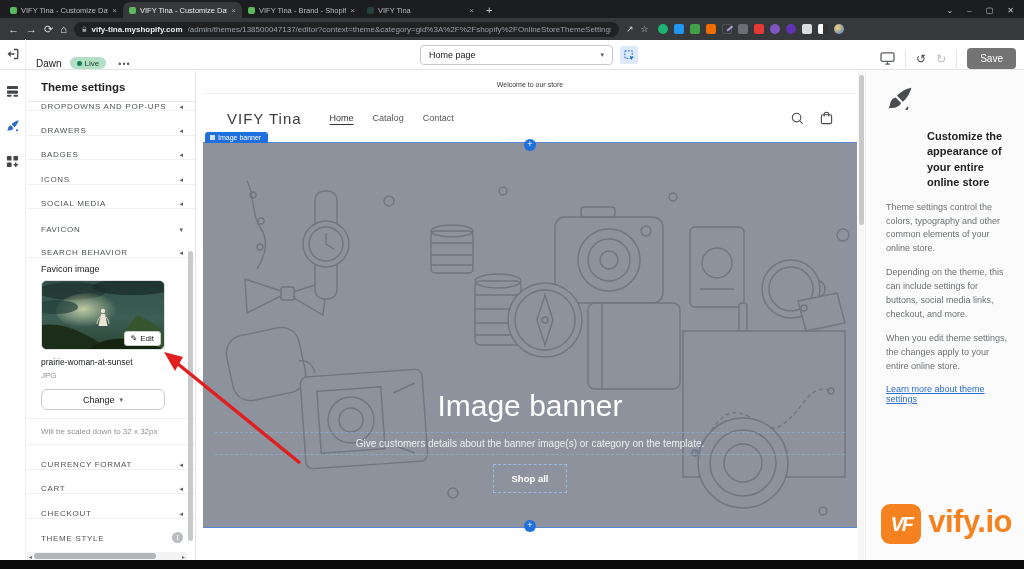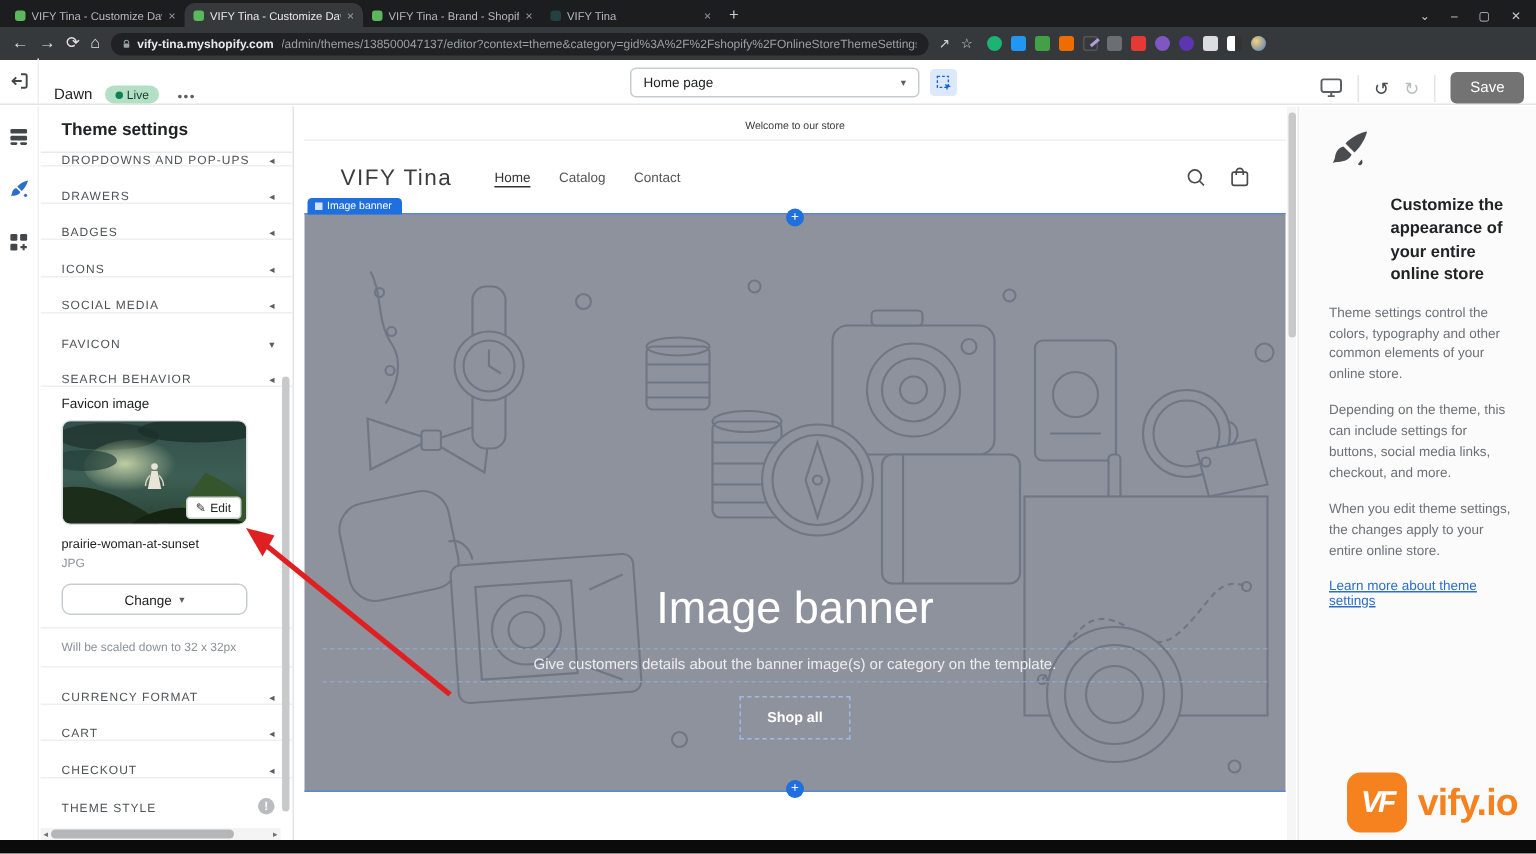--- a/index.html
+++ b/index.html
@@ -92,23 +92,23 @@
   .banner-content { position:absolute; inset:0; display:flex; flex-direction:column; align-items:center; z-index:2; }
   .banner-heading { margin-top:246px; font-size:30px; color:#fff; font-weight:normal; }
   .text-outline { margin-top:9px; border-top:1px dashed rgba(150,180,235,.55); border-bottom:1px dashed rgba(150,180,235,.55); padding:5px 0; width:630px; text-align:center; }
   .banner-sub { font-size:10px; color:#eceef1; }
   .shopall-btn { margin-top:9px; border:1.5px dashed #9db9ea; background:transparent; color:#fff; font-size:9.5px; font-weight:bold; padding:8px 18px; }
 
   
   .rp-heading { font-size:11px; font-weight:bold; color:#202223; line-height:1.4; margin-top:12px;margin-left:41px; }
   .rp-para { font-size:9px; color:#6d7175; line-height:1.55; margin-top:10px; }
   .rp-link { display:inline-block; font-size:9px; color:#2c6ecb; text-decoration:underline; margin-top:10px; }
-  .vify { position:absolute; right:12px; bottom:5px; display:flex; align-items:center; gap:7px; }
+  .vify { position:absolute; right:12px; bottom:16px; display:flex; align-items:flex-start; gap:7px; }
   .vify-badge { width:40px; height:40px; background:#f5821f; border-radius:9px; display:flex; align-items:center; justify-content:center; color:#fff; font-weight:bold; font-style:italic; font-size:20px; letter-spacing:-2px; }
-  .vify-text { color:#f5821f; font-size:25px; font-weight:bold; letter-spacing:-0.5px; }
+  .vify-text { color:#f5821f; font-size:31px; font-weight:bold; letter-spacing:-0.5px; }
 
   .arrow-overlay { position:absolute; inset:0; z-index:50; pointer-events:none; }
 </style>
 </head>
 <body>
 
 <div class="screen">
 
   <div class="tabstrip">
     <div class="tab">

